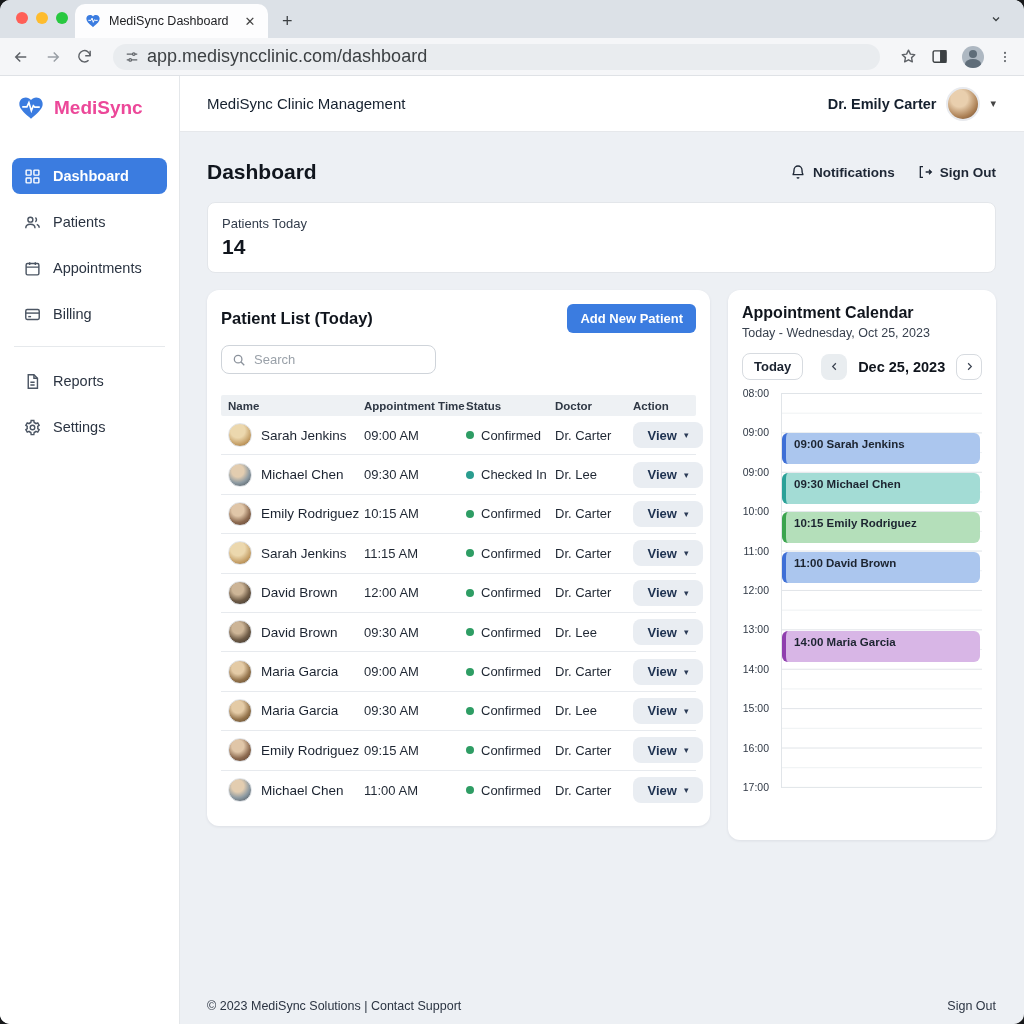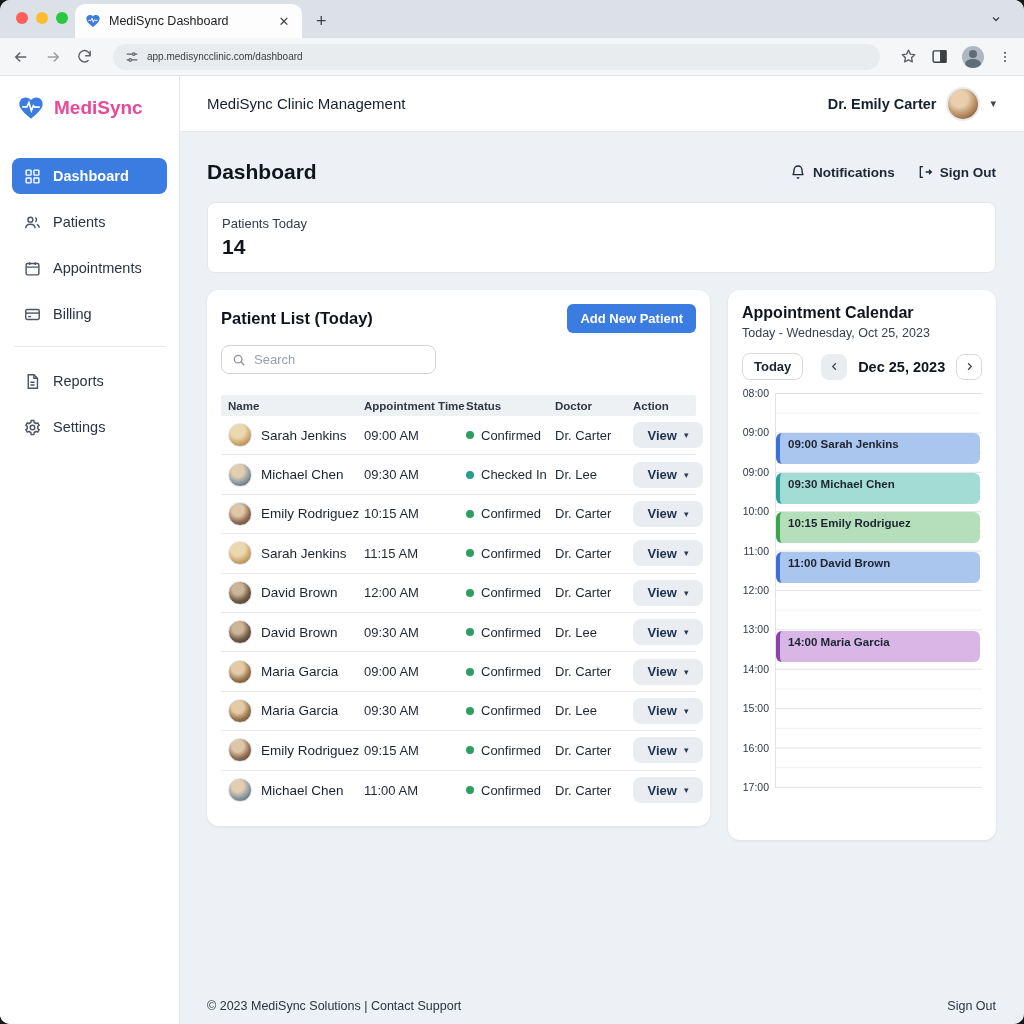--- a/index.html
+++ b/index.html
@@ -5,30 +5,30 @@
   * { margin:0; padding:0; box-sizing:border-box; }
   html,body { width:1024px; height:1024px; }
   body { background:#17181a; font-family:"Liberation Sans","DejaVu Sans",sans-serif; color:#15202e; }
   .window { width:1024px; height:1024px; border-radius:10px; overflow:hidden; background:#edf0f4; display:flex; flex-direction:column; }
 
   
   .tabstrip { height:38px; background:#dce1e7; display:flex; align-items:flex-end; position:relative; flex:none; }
   .traffic { display:flex; gap:8px; align-items:center; position:absolute; left:16px; top:12px; }
   .light { width:12px; height:12px; border-radius:50%; }
   .light.red{background:#ff5f57} .light.yellow{background:#febc2e} .light.green{background:#28c840}
-  .tab { margin-left:75px; width:227px; height:34px; background:#fdfdfe; border-radius:10px 10px 0 0; display:flex; align-items:center; padding:0 10px; gap:8px; }
+  .tab { margin-left:75px; width:193px; height:34px; background:#fdfdfe; border-radius:10px 10px 0 0; display:flex; align-items:center; padding:0 10px; gap:8px; }
   .tab-title { font-size:12.5px; color:#202124; flex:1; white-space:nowrap; overflow:hidden; }
   .tab-close { font-size:13px; color:#444; width:16px; text-align:center; cursor:default; }
   .newtab-btn { margin:0 0 8px 14px; font-size:18px; color:#3c4043; line-height:18px; }
   .strip-chevron { position:absolute; right:22px; top:13px; color:#3c4043; }
   .toolbar { height:38px; background:#f5f6f8; display:flex; align-items:center; padding:0 12px; gap:14px; border-bottom:1px solid #dfe2e6; flex:none; }
   .nav-ico { color:#5f6368; display:flex; align-items:center; }
   .nav-ico svg { display:block; }
   .urlbar { flex:1; height:26px; background:#e9ecef; border-radius:13px; display:flex; align-items:center; padding:0 12px; gap:8px; margin:0 6px; }
-  .url-text { font-size:10px; color:#3c4043; }
+  .url-text { font-size:18px; color:#3c4043; }
   .chrome-avatar { width:22px; height:22px; border-radius:50%; background:#aeb8c2; position:relative; overflow:hidden; }
   .chrome-avatar::before { content:""; position:absolute; left:7px; top:4px; width:8px; height:8px; border-radius:50%; background:#5f6d79; }
   .chrome-avatar::after { content:""; position:absolute; left:3px; top:13px; width:16px; height:10px; border-radius:50% 50% 0 0; background:#5f6d79; }
 
   
   .app { flex:1; display:flex; min-height:0; }
   .sidebar { width:180px; background:#ffffff; border-right:1px solid #e4e7ea; padding:18px 12px 0 12px; flex:none; }
   .brand { display:flex; align-items:center; gap:8px; padding:0 4px; margin-bottom:36px; }
   .brand-name { font-size:19px; font-weight:700; color:#ec4899; }
   .nav-item { display:flex; align-items:center; gap:12px; height:36px; border-radius:8px; padding:0 12px; margin-bottom:10px; font-size:14.5px; color:#2b3442; cursor:default; }
@@ -88,21 +88,21 @@
 
   .calendar-panel { width:268px; padding:14px; flex:none; }
   .cal-title { font-size:16px; font-weight:700; color:#10151d; margin-bottom:4px; }
   .cal-subtitle { font-size:12.5px; color:#38414e; margin-bottom:13px; }
   .cal-controls { display:flex; align-items:center; margin-bottom:13px; }
   .btn-today { height:27px; padding:0 11px; background:#fff; border:1px solid #d7dbe0; border-radius:8px; font-size:13px; font-weight:600; color:#1b2330; font-family:inherit; }
   .btn-nav { width:26px; height:26px; border-radius:8px; display:flex; align-items:center; justify-content:center; font-size:12px; color:#3a4250; border:1px solid transparent; background:#e9edf0; }
   .btn-nav.right { background:#fff; border-color:#d7dbe0; }
   .btn-nav.left { margin-left:18px; }
   .cal-date { flex:1; text-align:center; font-size:14.5px; font-weight:700; color:#10151d; }
-  .cal-grid-wrap { display:flex; }
+  .cal-grid-wrap { display:flex;gap:6px; }
   .time-col { width:33px; flex:none; }
   .time-label { height:39.4px; position:relative; }
   .time-label span { position:absolute; top:-6px; right:6px; font-size:10.5px; color:#2f3845; }
   .grid-col { flex:1; position:relative; height:395px; border-left:1px solid #e1e5e9;
     background-image:
       linear-gradient(to bottom,#e0e4e8 0,#e0e4e8 1px,transparent 1px),
       linear-gradient(to bottom,#eef1f3 0,#eef1f3 1px,transparent 1px);
     background-size:100% 39.4px,100% 39.4px;
     background-position:0 0,0 19.7px; background-repeat:repeat-y; }
   .events { position:absolute; inset:0; }

